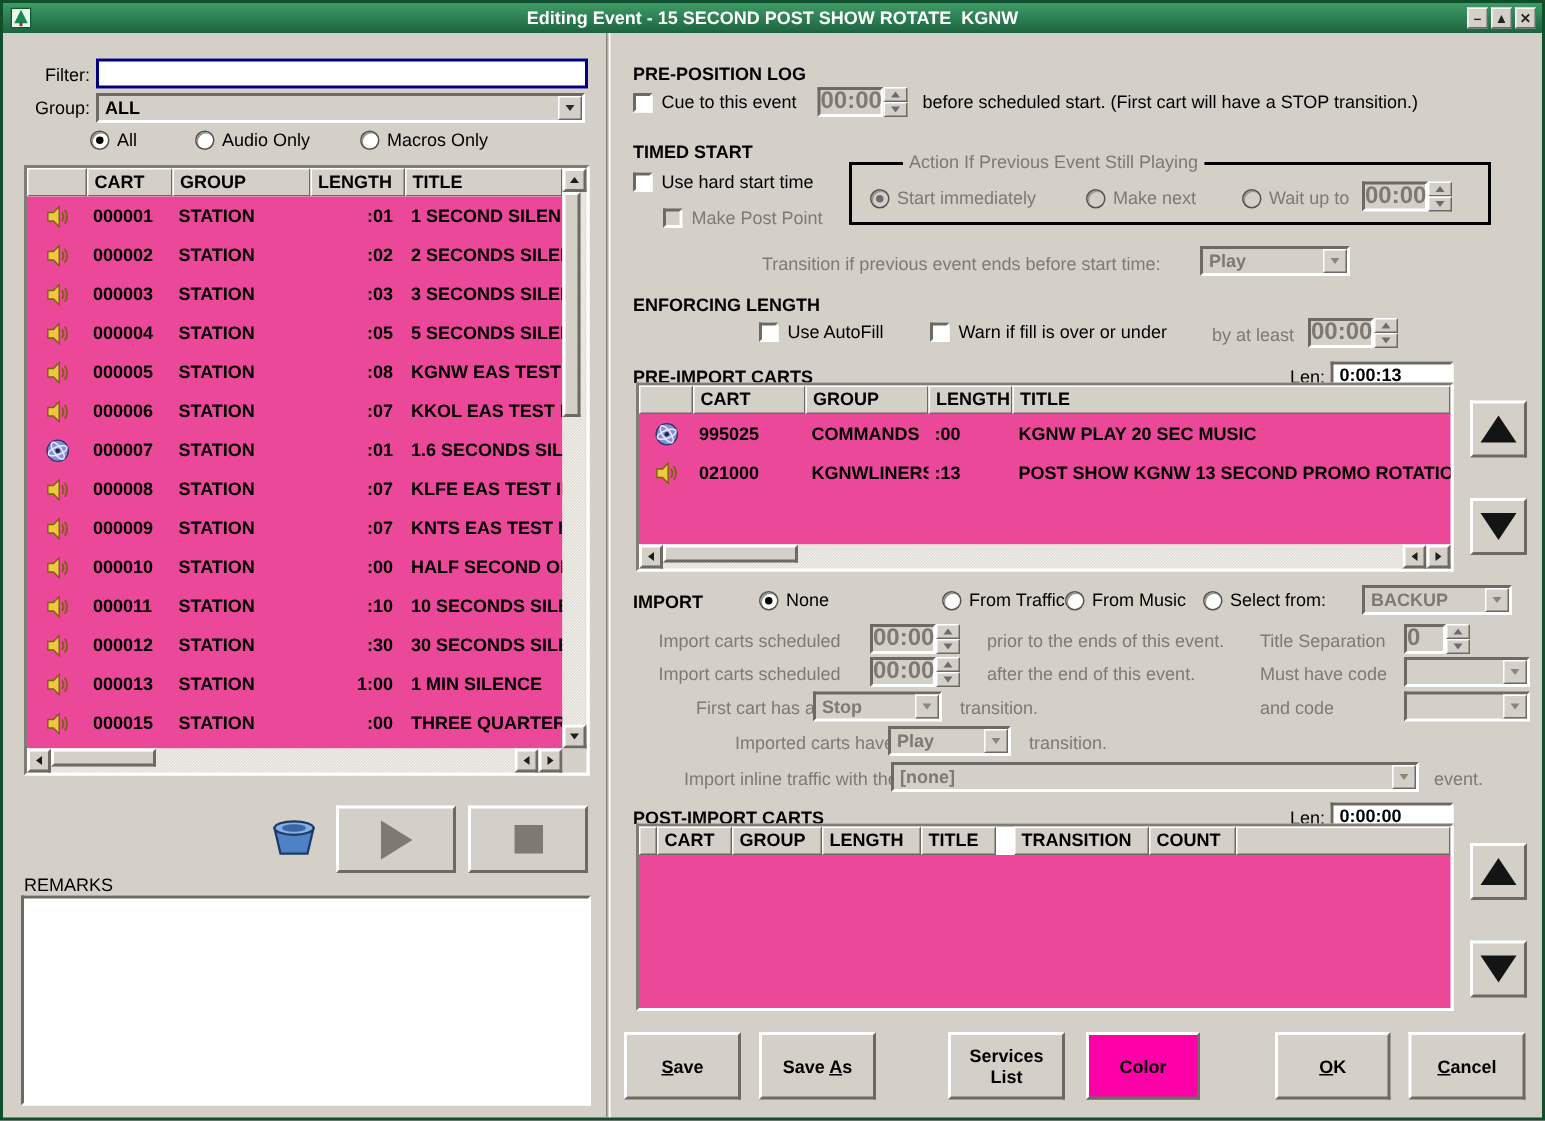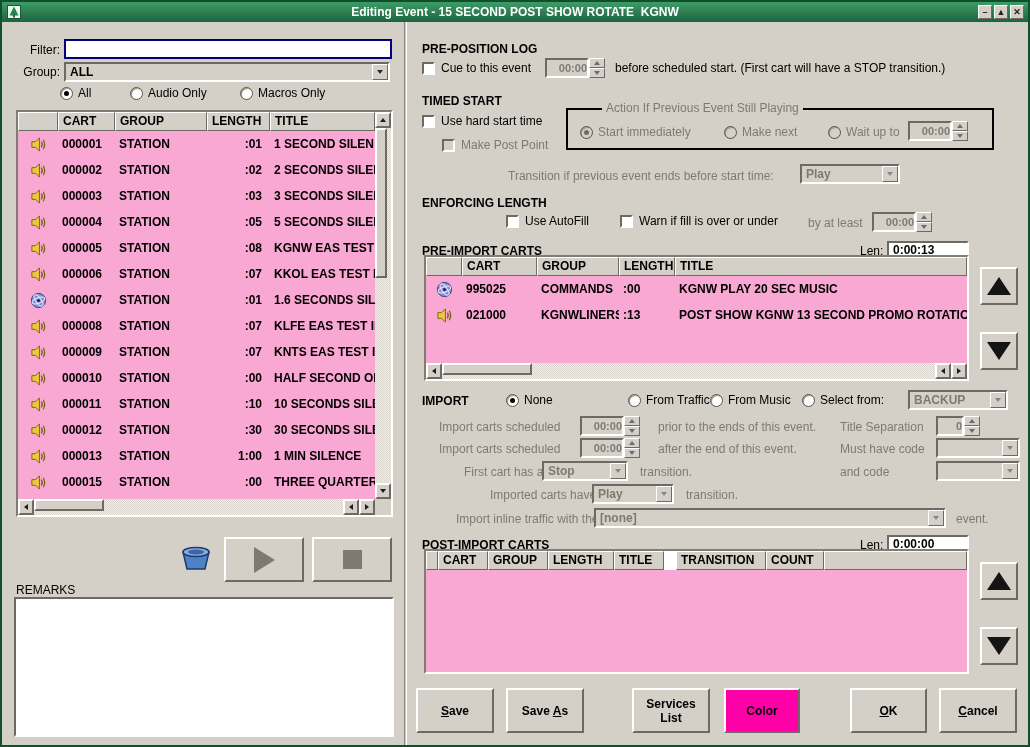--- a/index.html
+++ b/index.html
@@ -23,38 +23,38 @@
   .rb.dis{background:#d4d0c8;}
   .rb.on::after{content:'';position:absolute;left:3px;top:3px;width:5px;height:5px;border-radius:50%;background:#000;}
   .rb.dis.on::after{background:#6e6a72;}
   .t{display:inline-block;width:0;height:0;border:3px solid transparent;}
   .t.up{border-bottom:4px solid currentColor;border-top:none;}
   .t.dn{border-top:4px solid currentColor;border-bottom:none;}
   .t.lf{border-right:4px solid currentColor;border-left:none;}
   .t.rt{border-left:4px solid currentColor;border-right:none;}
   .spin{position:absolute;display:flex;height:20px;}
   .spin-f{width:44px;height:20px;background:#d4d0c8;border:2px solid;border-color:#6e6a63 #fff #fff #6e6a63;
-          font-size:11px;font-weight:bold;text-align:right;line-height:16px;color:#7e7a72;}
+          font-size:16px;font-weight:bold;text-align:left;line-height:16px;color:#7e7a72;}
   .spin-bs{display:flex;flex-direction:column;width:16px;}
   .spin-bs .sbt{height:10px;background:#d4d0c8;border:1px solid;border-color:#fff #6e6a63 #6e6a63 #fff;
           display:flex;align-items:center;justify-content:center;color:#6e6a72;}
   .spin.narrow .spin-f{width:28px;}
   .combo{position:absolute;display:flex;height:20px;background:#d4d0c8;border:2px solid;border-color:#6e6a63 #fff #fff #6e6a63;}
   .combo-f{flex:1;font-size:12px;font-weight:bold;line-height:16px;padding-left:4px;overflow:hidden;white-space:nowrap;}
   .combo-a{width:16px;border:1px solid;border-color:#fff #6e6a63 #6e6a63 #fff;background:#d4d0c8;
            display:flex;align-items:center;justify-content:center;color:#2b2b2b;}
   .combo.dis .combo-f{color:#7e7a72;}
   .combo.dis .combo-a{color:#8a867e;}
   
   .tframe{position:absolute;background:#fff;border:2px solid;border-color:#807c76 #fff #fff #807c76;}
   .thead{position:absolute;left:0;top:0;display:flex;height:19px;overflow:hidden;}
   .hcell{flex:0 0 auto;background:#d4d0c8;border:1px solid;border-color:#fff #6e6a63 #6e6a63 #fff;
          font-size:12px;font-weight:bold;padding:1px 0 0 4px;overflow:hidden;white-space:nowrap;}
   .hfill{flex:1 1 auto;}
-  .tbody{position:absolute;left:0;top:19px;background:#f9a8d4;overflow:hidden;}
+  .tbody{position:absolute;left:0;top:19px;background:#ec4899;overflow:hidden;}
   .trow{display:flex;height:26px;}
   .tcell{flex:0 0 auto;font-size:12px;font-weight:bold;line-height:26px;overflow:hidden;white-space:nowrap;padding-left:4px;}
   .c-icon{display:flex;align-items:center;justify-content:center;padding-left:0;}
   
   .lib .thead{right:16px;} .lib .tbody{right:16px;bottom:16px;}
   .lib .hcell:nth-child(1),.lib .c-icon{width:40px;}
   .lib .hcell:nth-child(2),.lib .c-cart{width:57px;}
   .lib .hcell:nth-child(3),.lib .c-group{width:92px;}
   .lib .hcell:nth-child(4),.lib .c-length{width:63px;}
   .lib .c-length{text-align:right;padding-right:8px;}

